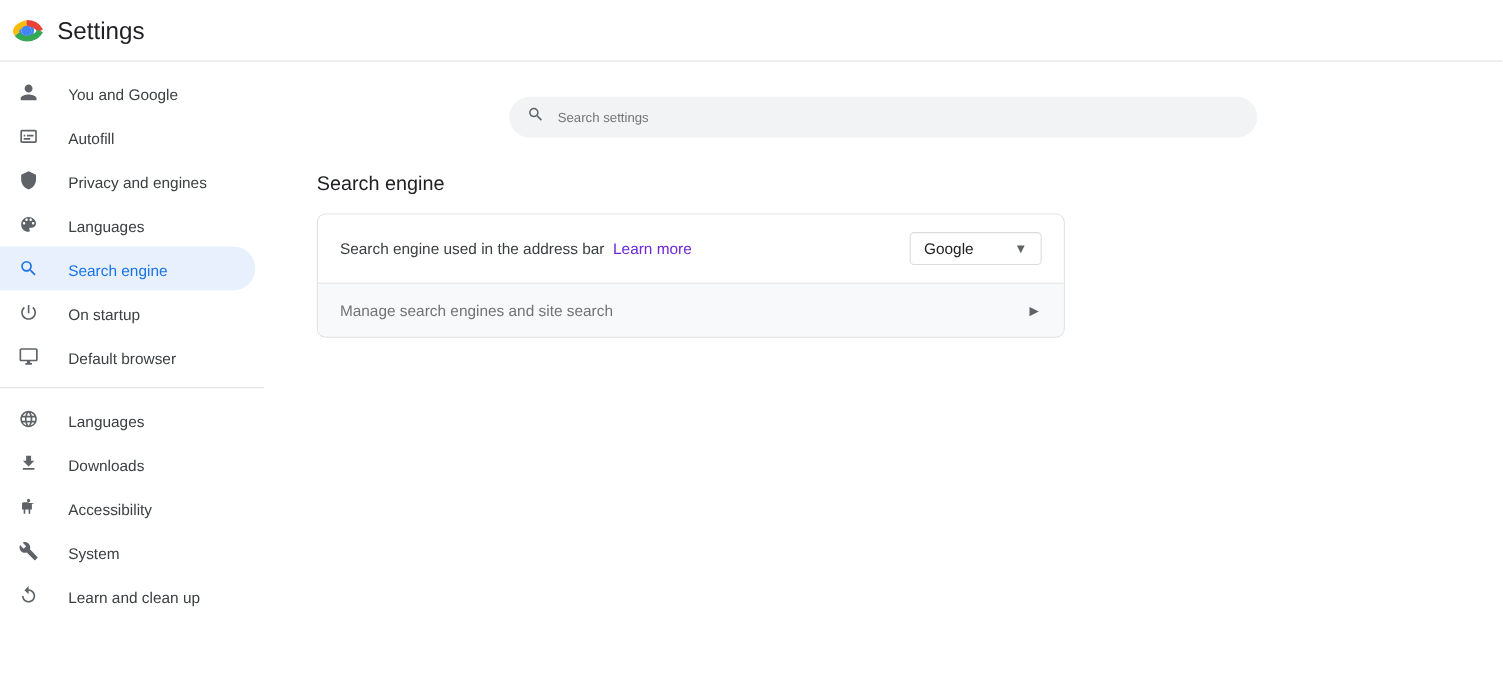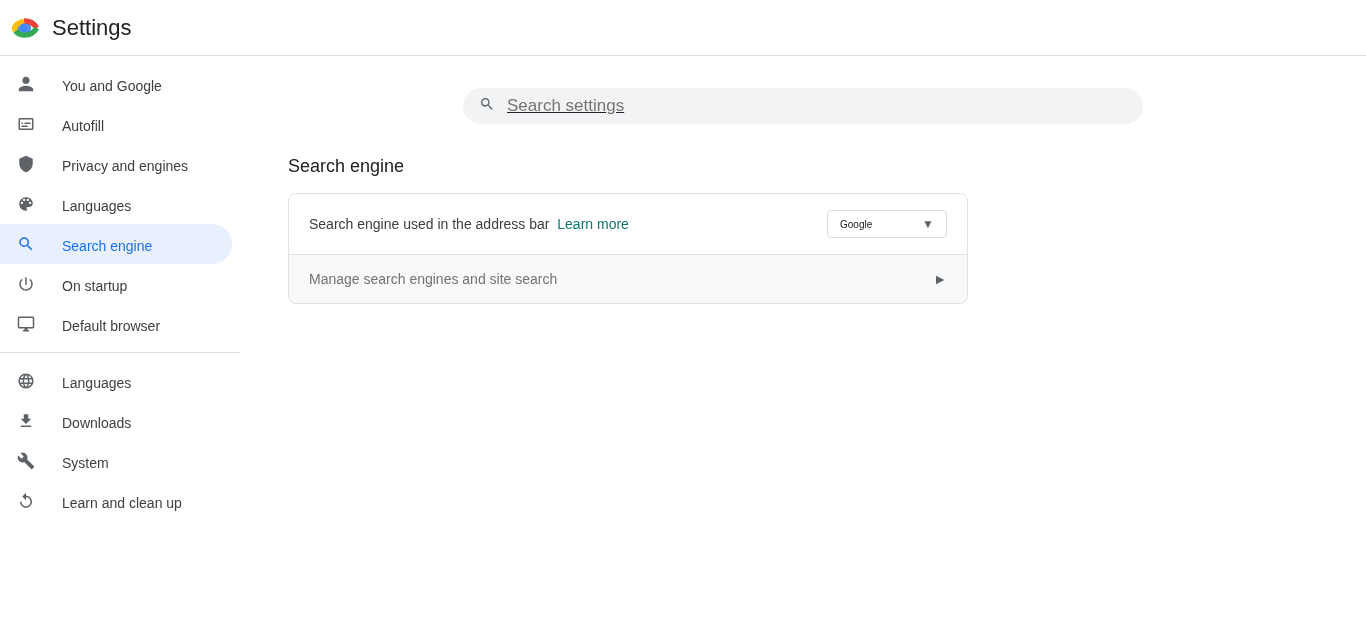--- a/index.html
+++ b/index.html
@@ -119,24 +119,23 @@
     }
     .search-icon-wrap {
       color: #5f6368;
       margin-right: 12px;
       font-size: 16px;
     }
     .search-input {
       border: none;
       background: transparent;
       outline: none;
-      font-size: 17px;
+      font-size: 12px;
       color: #202124;
       width: 100%;
-      text-decoration: underline;
     }
     .section-title {
       font-size: 18px;
       font-weight: 500;
       color: #202124;
       margin-bottom: 16px;
     }
     .settings-card {
       border: 1px solid #e0e0e0;
       border-radius: 8px;
@@ -152,37 +151,37 @@
     }
     .settings-row:last-child {
       border-bottom: none;
     }
     .settings-row-text {
       flex: 1;
       font-size: 14px;
       color: #3c4043;
     }
     .learn-more-link {
-      color: #0f766e;
+      color: #6d28d9;
       text-decoration: none;
       cursor: pointer;
     }
     .dropdown-select {
       display: flex;
       align-items: center;
       background: #fff;
       border: 1px solid #dadce0;
       border-radius: 4px;
       padding: 6px 12px;
       cursor: pointer;
       min-width: 120px;
       justify-content: space-between;
     }
     .dropdown-value {
-      font-size: 10px;
+      font-size: 14px;
       color: #202124;
       margin-right: 8px;
     }
     .dropdown-arrow {
       font-size: 12px;
       color: #5f6368;
     }
     .manage-row {
       display: flex;
       align-items: center;
@@ -289,20 +288,29 @@
           </span>
           <span class="sidebar-label">Languages</span>
         </div>
         <div class="sidebar-item">
           <span class="sidebar-icon">
             <svg width="18" height="18" viewBox="0 0 24 24" fill="currentColor">
               <path d="M19 9h-4V3H9v6H5l7 7 7-7zM5 18v2h14v-2H5z"></path>
             </svg>
           </span>
           <span class="sidebar-label">Downloads</span>
+        </div>
+        <div class="sidebar-item">
+          <span class="sidebar-icon">
+            <svg width="18" height="18" viewBox="0 0 24 24" fill="currentColor">
+              <circle cx="12" cy="4" r="2"></circle>
+              <path d="M19 7h-6l-1-1H6C4.9 6 4 6.9 4 8v7h2v5h2v-5h4v5h2v-5h2V8h2V7h1z"></path>
+            </svg>
+          </span>
+          <span class="sidebar-label">Accessibility</span>
         </div>
         <div class="sidebar-item">
           <span class="sidebar-icon">
             <svg width="18" height="18" viewBox="0 0 24 24" fill="currentColor">
               <path d="M22.7 19l-9.1-9.1c.9-2.3.4-5-1.5-6.9-2-2-5-2.4-7.4-1.3L9 6 6 9 1.6 4.7C.4 7.1.9 10.1 2.9 12.1c1.9 1.9 4.6 2.4 6.9 1.5l9.1 9.1c.4.4 1 .4 1.4 0l2.3-2.3c.5-.4.5-1.1.1-1.4z"></path>
             </svg>
           </span>
           <span class="sidebar-label">System</span>
         </div>
         <div class="sidebar-item">

